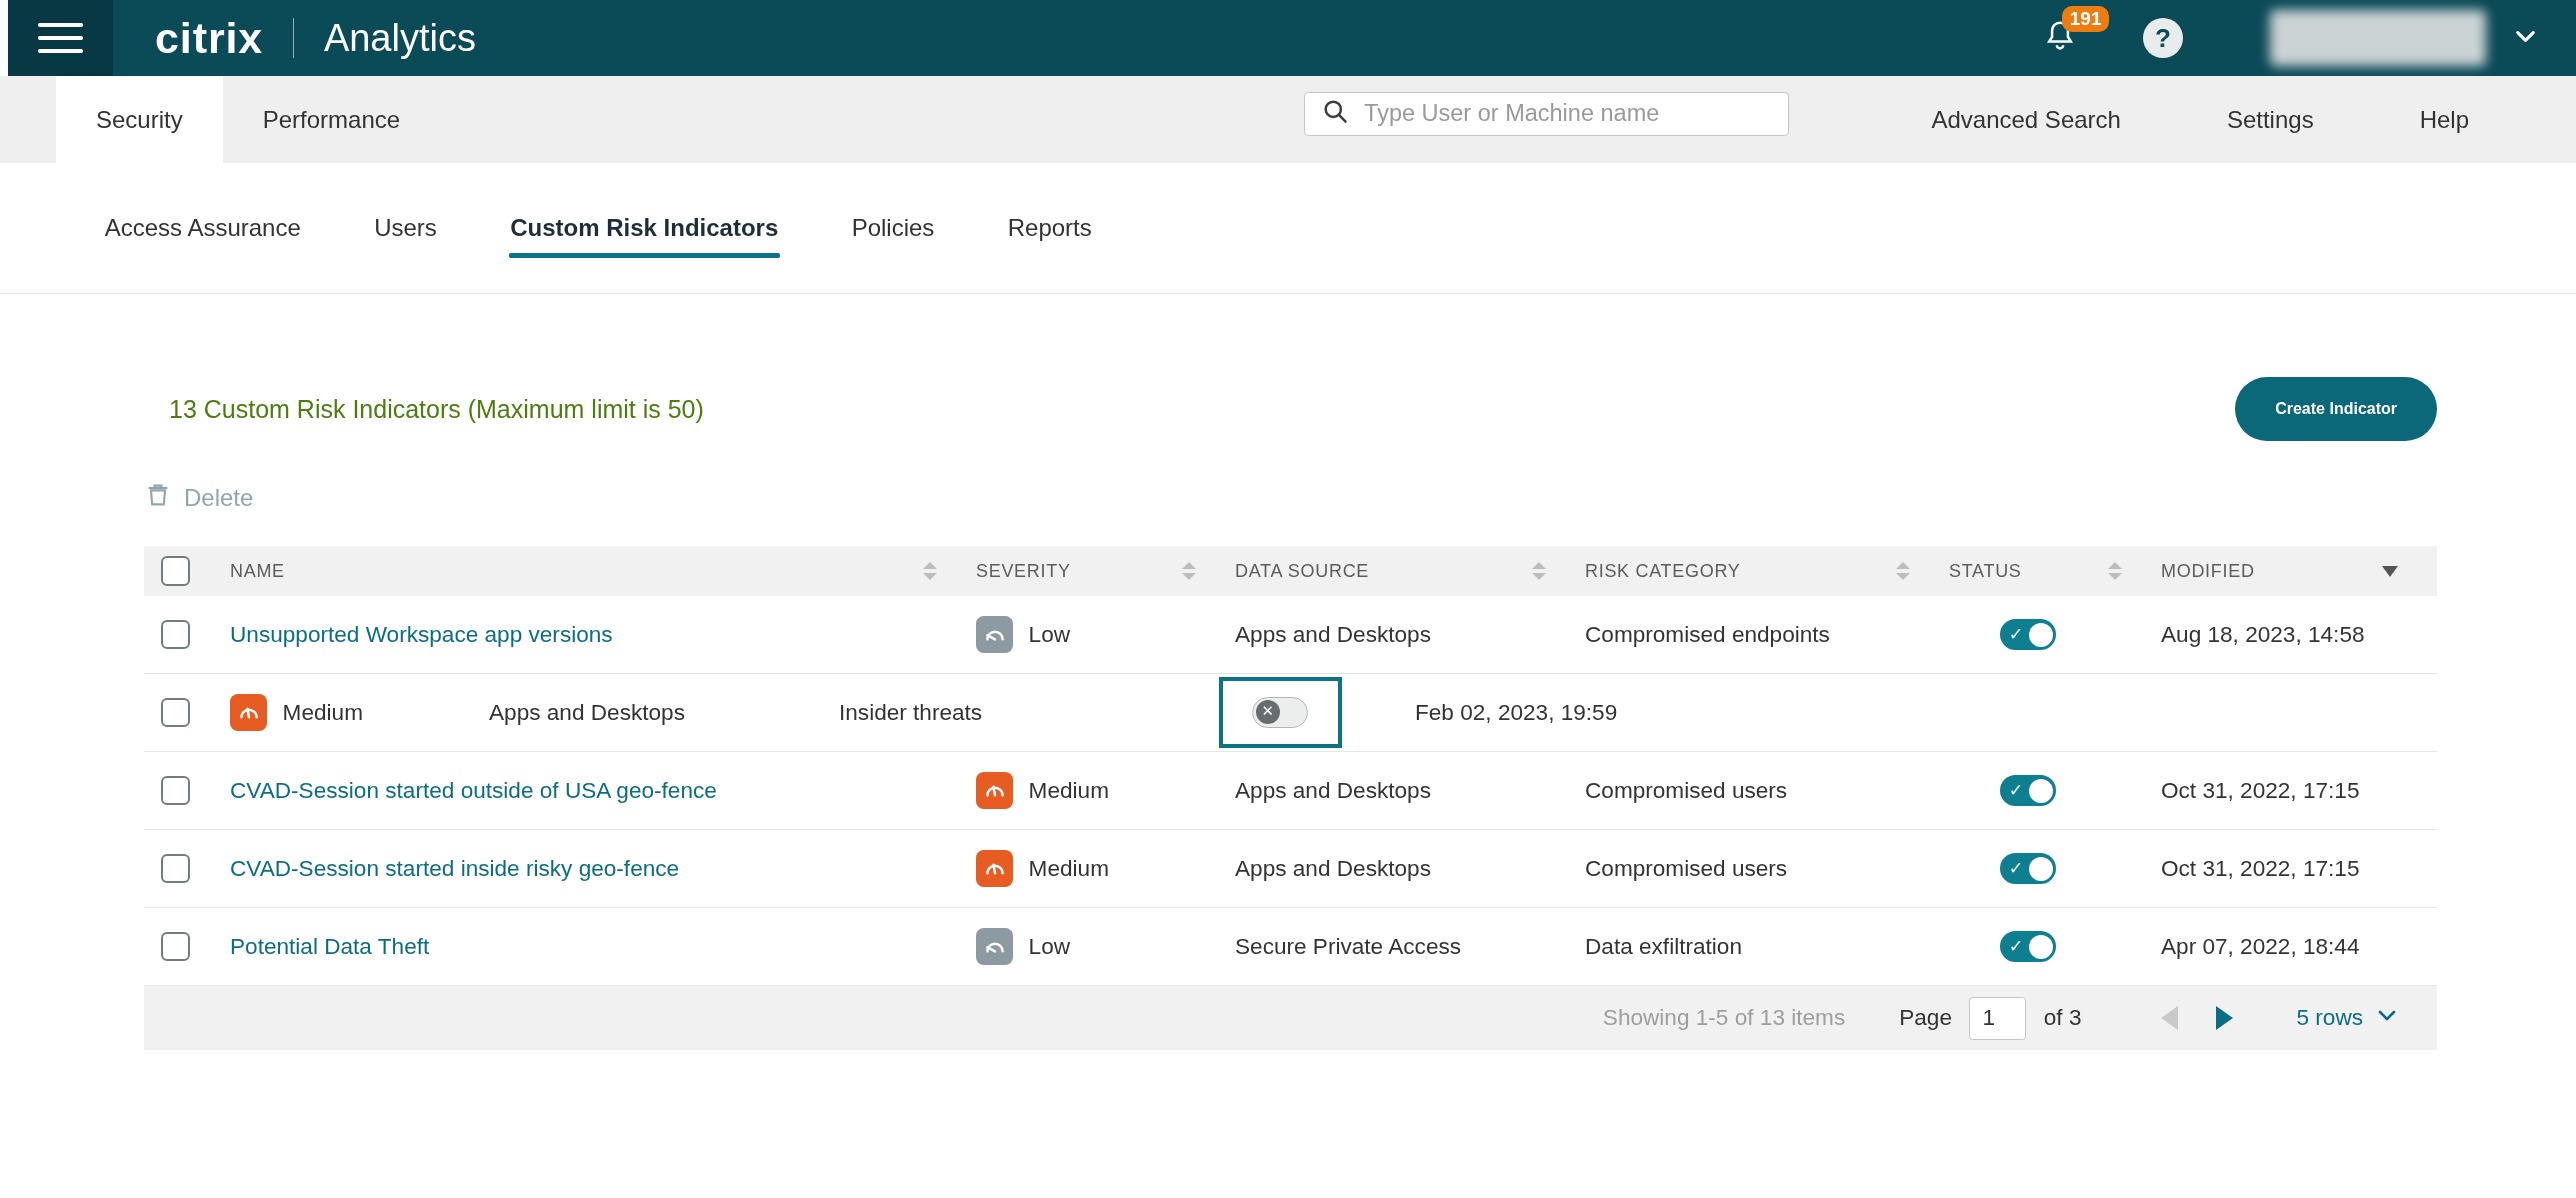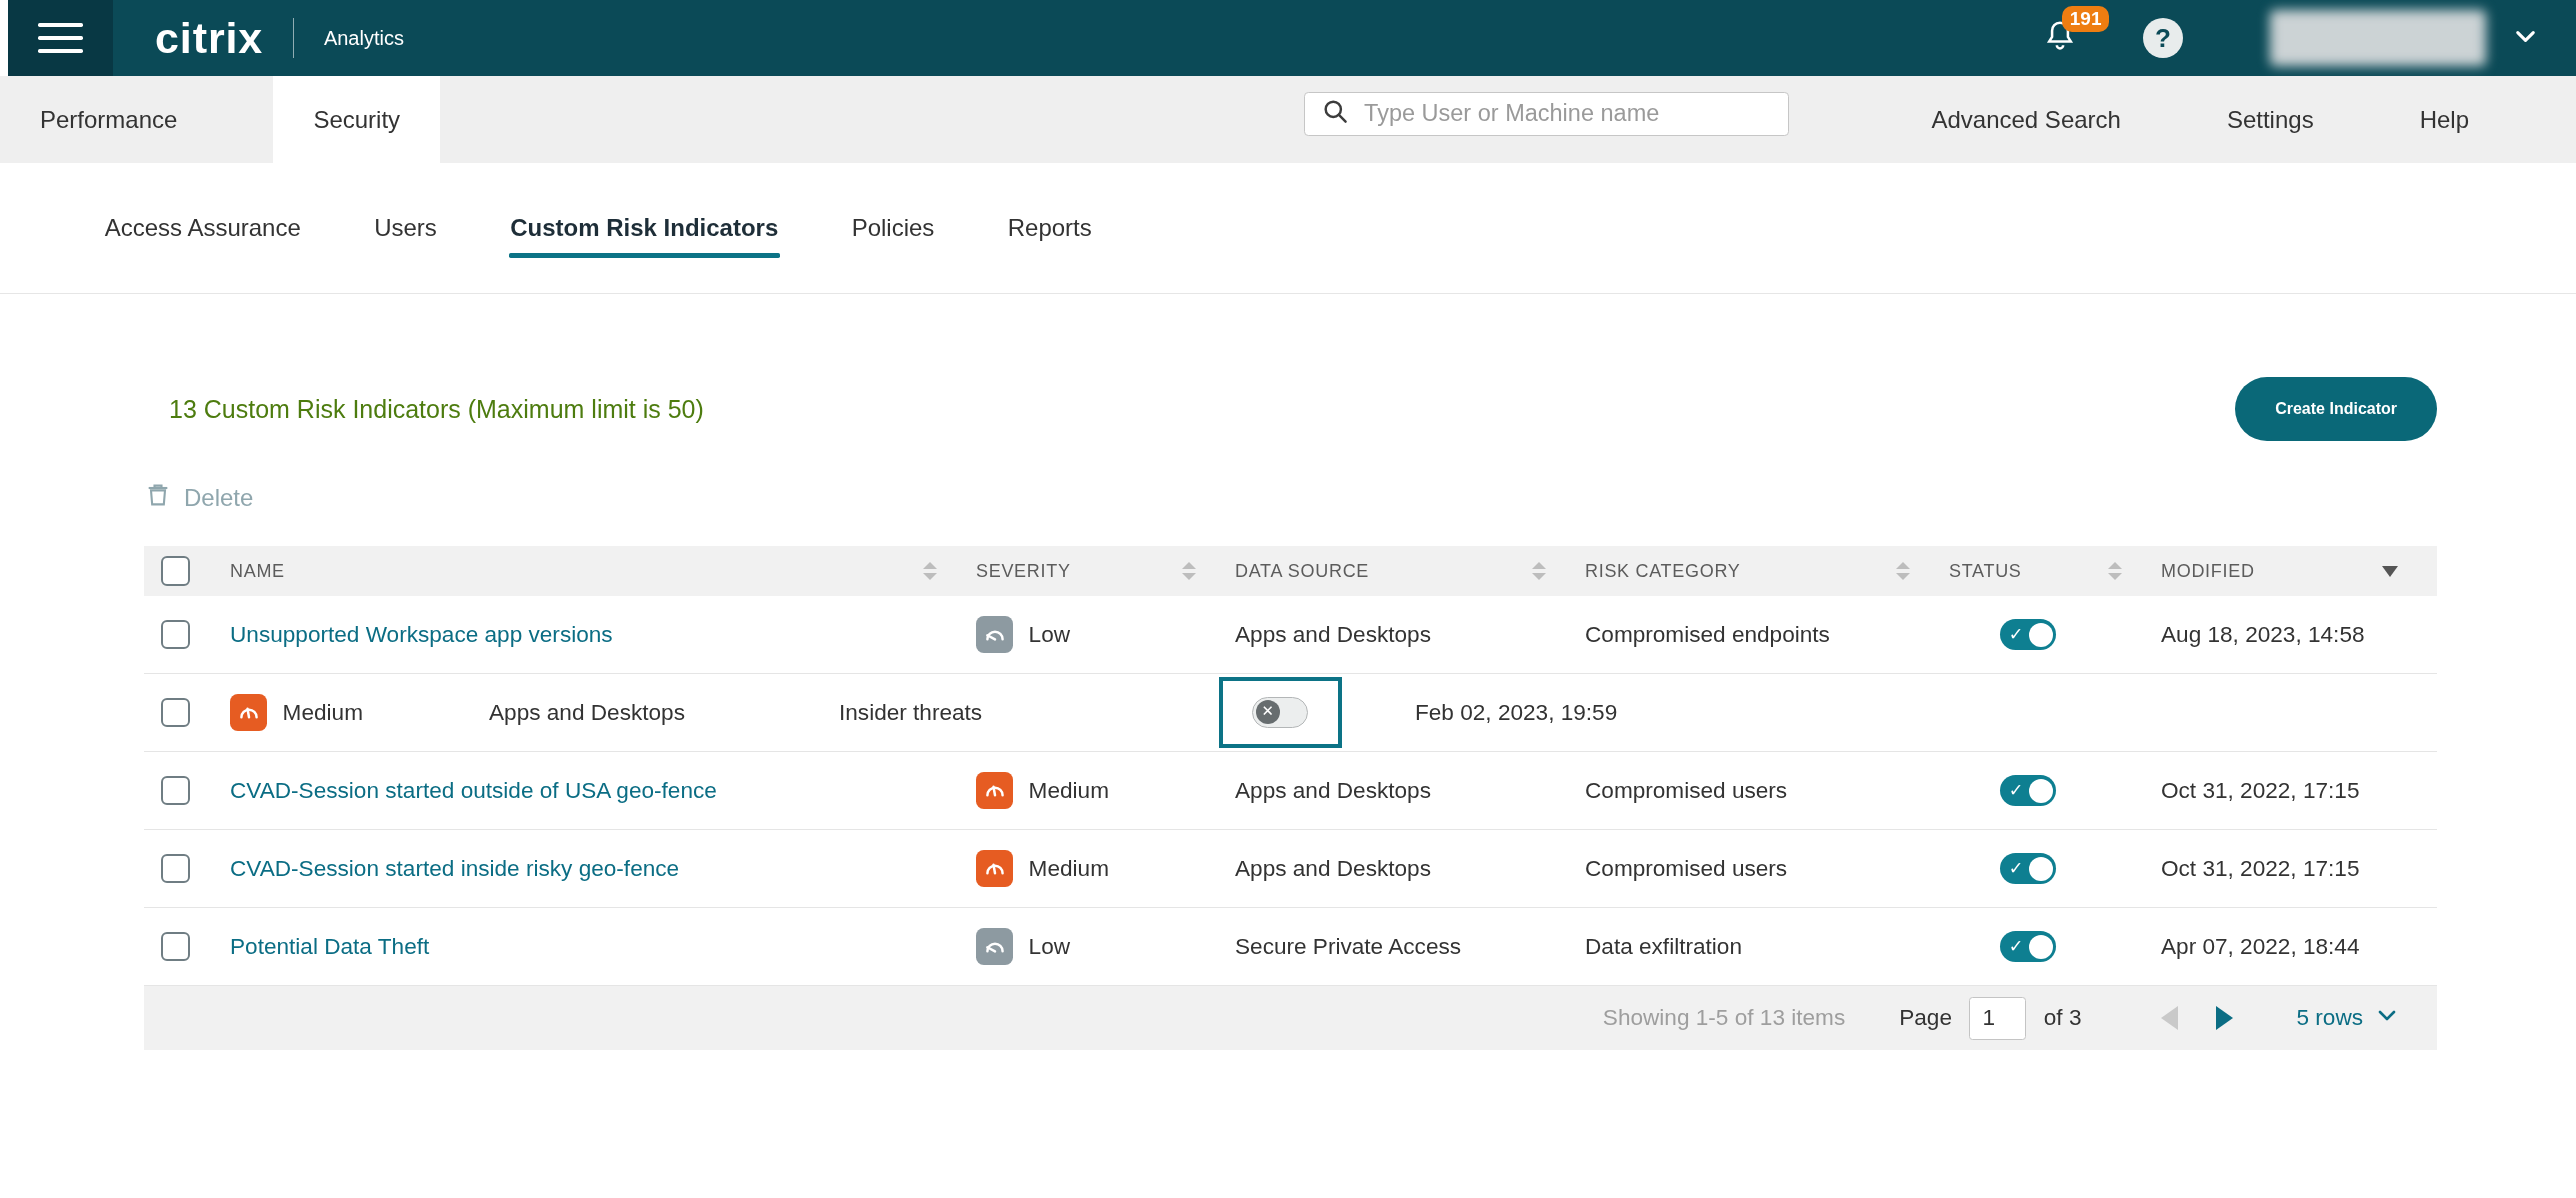--- a/index.html
+++ b/index.html
@@ -7,21 +7,21 @@
     font-family: "Liberation Sans", "DejaVu Sans", sans-serif; color: #333; }
 
   
   .topbar { height: 76px; background: #0b4a57; display: flex; align-items: center; margin-left: 8px; }
   .menu-block { width: 105px; height: 100%; background: #083844; display: flex;
     align-items: center; justify-content: center; cursor: pointer; }
   .hamburger { display: flex; flex-direction: column; gap: 8.7px; }
   .hamburger span { display: block; width: 45px; height: 4.3px; background: #fff; border-radius: 1.7px; }
   .brand { color: #fff; font-size: 43px; font-weight: 700; letter-spacing: 0.9px; margin-left: 42px; }
   .brand-divider { width: 1.7px; height: 40px; background: rgba(255,255,255,0.55); margin: 0 29.5px; }
-  .app-name { color: #fff; font-size: 20px; font-weight: 400; }
+  .app-name { color: #fff; font-size: 38px; font-weight: 400; }
   .topbar-spacer { flex: 1; }
   .bell-wrap { position: relative; margin-right: 64px; cursor: pointer; }
   .badge { position: absolute; top: -12px; left: 21px; background: #ee7d11; color: #fff;
     font-size: 19px; font-weight: 700; padding: 3.5px 7.8px; border-radius: 10px; line-height: 1; }
   .help-circle { width: 40px; height: 40px; border-radius: 50%; background: #e8ecec;
     color: #0b4a57; font-size: 26px; font-weight: 700; display: flex; align-items: center;
     justify-content: center; margin-right: 87px; cursor: pointer; }
   .user-redact { width: 216px; height: 56px; background: #ccd3d5; border-radius: 5.2px;
     filter: blur(6px); }
   .topbar-chevron { margin: 0 35px 0 24px; cursor: pointer; display: flex; }
@@ -149,22 +149,22 @@
   <div class="topbar-chevron">
     <span>
       <svg viewBox="0 0 24 24" width="31" height="31">
           <polyline points="6,9 12,15 18,9" fill="none" stroke="#fff" stroke-width="2.4" stroke-linecap="round" stroke-linejoin="round"></polyline>
         </svg>
     </span>
   </div>
 </div>
 
 <div class="nav2">
+  <div class="nav2-tab first active">Security</div>
   <div class="nav2-tab">Performance</div>
-  <div class="nav2-tab first active">Security</div>
   <div class="searchbox">
     <span>
       <svg viewBox="0 0 24 24" width="29.5" height="29.5">
         <circle cx="10" cy="10" r="6.2" fill="none" stroke="#3c3c3c" stroke-width="2"></circle>
         <line x1="14.8" y1="14.8" x2="20" y2="20" stroke="#3c3c3c" stroke-width="2" stroke-linecap="round"></line>
       </svg>
     </span>
     <input type="text" placeholder="Type User or Machine name" style="">
   </div>
   <div class="nav2-links">

